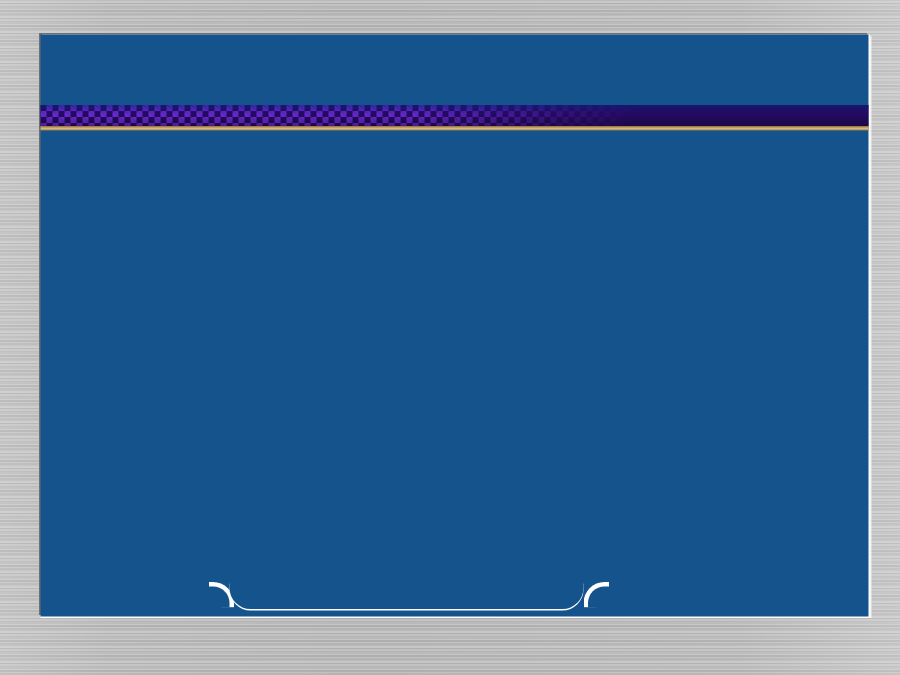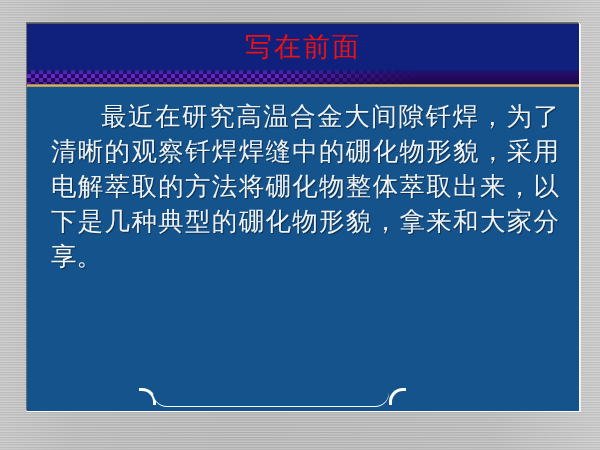--- a/index.html
+++ b/index.html
@@ -174,32 +174,28 @@
 </style>
 </head>
 <body>
 
 <div class="slide">
 
   <div class="metal-sheen"></div>
 
   <div class="panel">
 
-    <div class="title-band">
-      <div class="title-text">写在前面</div>
-    </div>
 
     <div class="checker-band">
       <div class="checker-pattern"></div>
       <div class="checker-shade"></div>
     </div>
 
     <div class="gold-rule"></div>
 
-    <div class="body-text">最近在研究高温合金大间隙钎焊，为了清晰的观察钎焊焊缝中的硼化物形貌，采用电解萃取的方法将硼化物整体萃取出来，以下是几种典型的硼化物形貌，拿来和大家分享。</div>
 
   </div>
 
   <div class="tab-shoulder-left"></div>
   <div class="tab"></div>
   <div class="tab-shoulder-right"></div>
 
 </div>
 
 </body></html>

